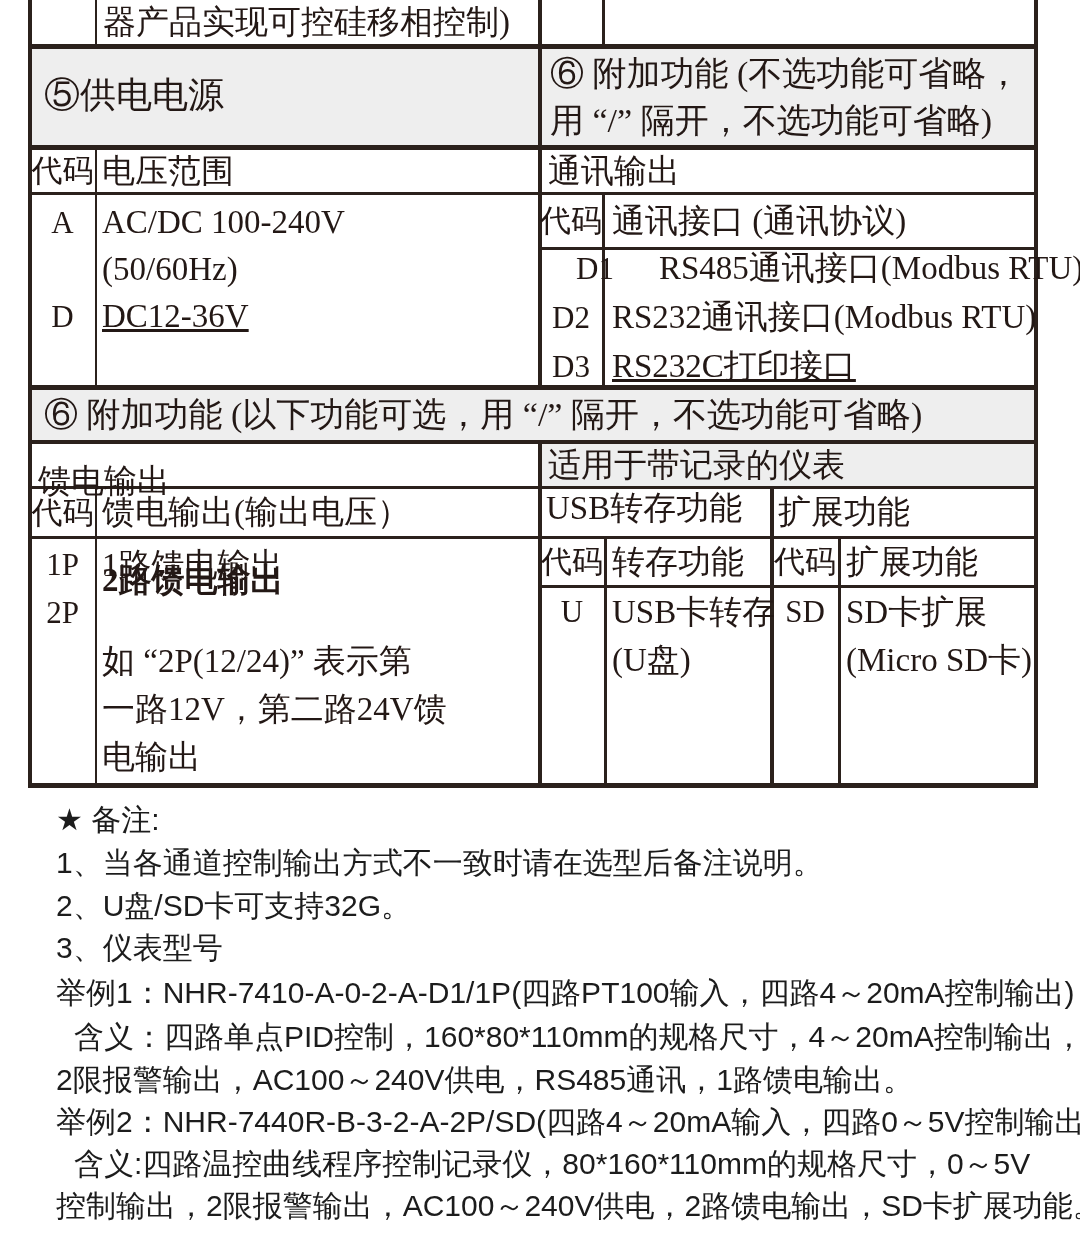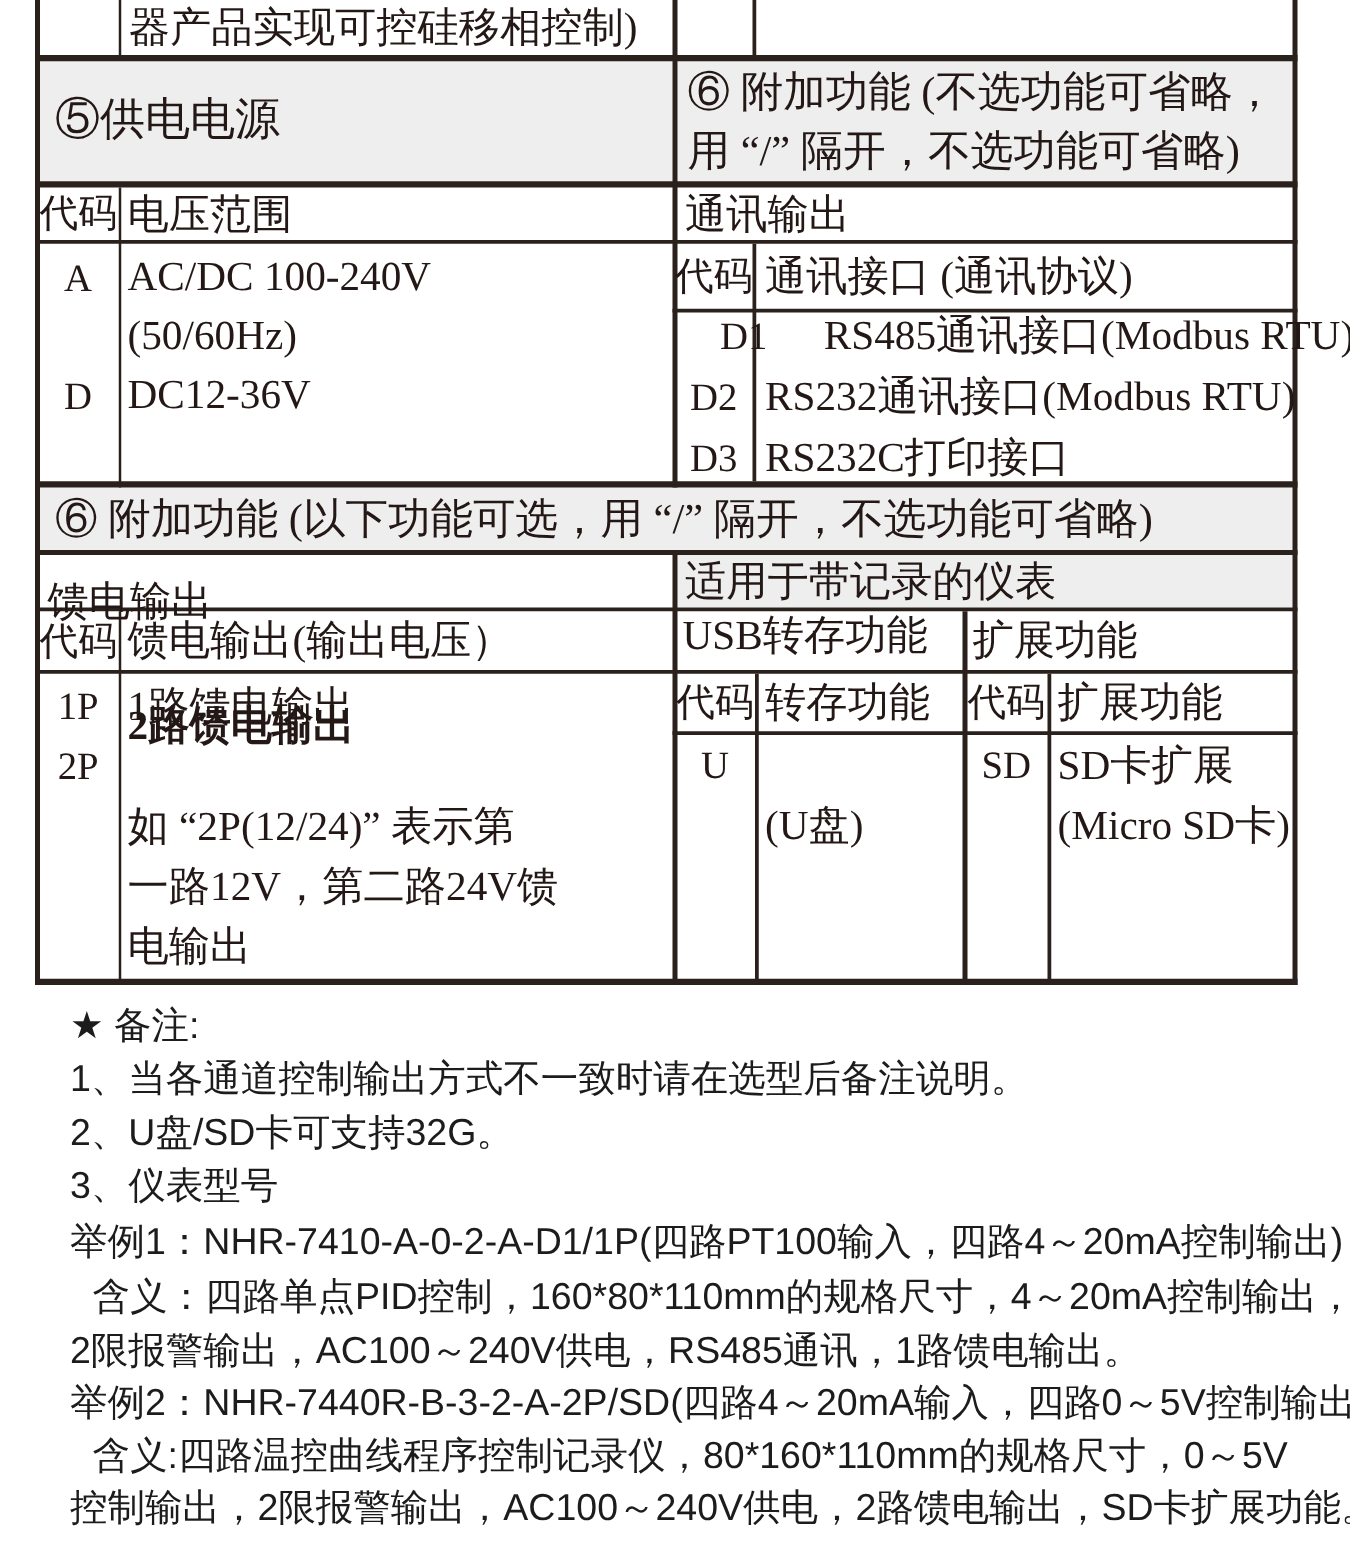--- a/index.html
+++ b/index.html
@@ -55,30 +55,30 @@
   <div class="t mid" style="left:550px;top:97px;height:47px;">用 “/” 隔开，不选功能可省略)</div>
 
   <div class="t code" style="left:30px;top:150px;width:65px;height:42px;">代码</div>
   <div class="t" style="left:102px;top:150px;height:42px;">电压范围</div>
   <div class="t" style="left:548px;top:150px;height:42px;">通讯输出</div>
 
   <div class="t code" style="left:30px;top:199px;width:65px;height:47px;">A</div>
   <div class="t" style="left:102px;top:199px;height:47px;">AC/DC 100-240V</div>
   <div class="t" style="left:102px;top:246px;height:47px;">(50/60Hz)</div>
   <div class="t code" style="left:30px;top:293px;width:65px;height:47px;">D</div>
-  <div class="t" style="left:102px;top:293px;height:47px;">DC12-36V</div>
+  <div class="t" style="left:102px;top:293px;height:47px;text-decoration:underline;">DC12-36V</div>
 
   <div class="t code" style="left:540px;top:195px;width:62px;height:52px;">代码</div>
   <div class="t" style="left:612px;top:195px;height:52px;">通讯接口 (通讯协议)</div>
   <div class="t code" style="left:564px;top:244px;width:62px;height:49px;text-align:right;">D1</div>
   <div class="t" style="left:612px;top:244px;height:49px;margin-left:47px;">RS485通讯接口(Modbus RTU)</div>
   <div class="t code" style="left:540px;top:293px;width:62px;height:49px;">D2</div>
   <div class="t" style="left:612px;top:293px;height:49px;">RS232通讯接口(Modbus RTU)</div>
   <div class="t code" style="left:540px;top:342px;width:62px;height:49px;">D3</div>
-  <div class="t" style="left:612px;top:342px;height:49px;">RS232C打印接口</div>
+  <div class="t" style="left:612px;top:342px;height:49px;text-decoration:underline;">RS232C打印接口</div>
 
   <div class="t mid" style="left:44px;top:390px;height:50px;">⑥ 附加功能 (以下功能可选，用 “/” 隔开，不选功能可省略)</div>
 
   <div class="t" style="left:38px;top:460px;height:42px;">馈电输出</div>
   <div class="t" style="left:548px;top:444px;height:42px;">适用于带记录的仪表</div>
 
   <div class="t code" style="left:30px;top:489px;width:65px;height:47px;">代码</div>
   <div class="t" style="left:102px;top:489px;height:47px;">馈电输出(输出电压）</div>
   <div class="t" style="left:546px;top:489px;height:38px;">USB转存功能</div>
   <div class="t" style="left:778px;top:489px;height:47px;">扩展功能</div>
@@ -87,20 +87,21 @@
   <div class="t code" style="left:30px;top:589px;width:65px;height:48px;">2P</div>
   <div class="t" style="left:102px;top:541px;height:48px;">1路馈电输出</div>
   <div class="t" style="left:102px;top:556px;height:48px;font-weight:bold;">2路馈电输出</div>
   <div class="t" style="left:102px;top:637px;height:48px;">如 “2P(12/24)” 表示第</div>
   <div class="t" style="left:102px;top:685px;height:48px;">一路12V，第二路24V馈</div>
   <div class="t" style="left:102px;top:733px;height:48px;">电输出</div>
 
   <div class="t code" style="left:540px;top:539px;width:64px;height:46px;">代码</div>
   <div class="t" style="left:612px;top:539px;height:46px;">转存功能</div>
   <div class="t code" style="left:540px;top:588px;width:64px;height:48px;">U</div>
+  <div class="t" style="left:612px;top:588px;height:48px;">USB卡转存</div>
   <div class="t" style="left:612px;top:636px;height:48px;">(U盘)</div>
 
   <div class="t code" style="left:772px;top:539px;width:66px;height:46px;">代码</div>
   <div class="t" style="left:846px;top:539px;height:46px;">扩展功能</div>
   <div class="t code" style="left:772px;top:588px;width:66px;height:48px;">SD</div>
   <div class="t" style="left:846px;top:588px;height:48px;">SD卡扩展</div>
   <div class="t" style="left:846px;top:636px;height:48px;">(Micro SD卡)</div>
 
   <div class="n" style="left:56px;top:800px;height:40px;">★ 备注:</div>
   <div class="n" style="left:56px;top:843px;height:40px;">1、当各通道控制输出方式不一致时请在选型后备注说明。</div>

